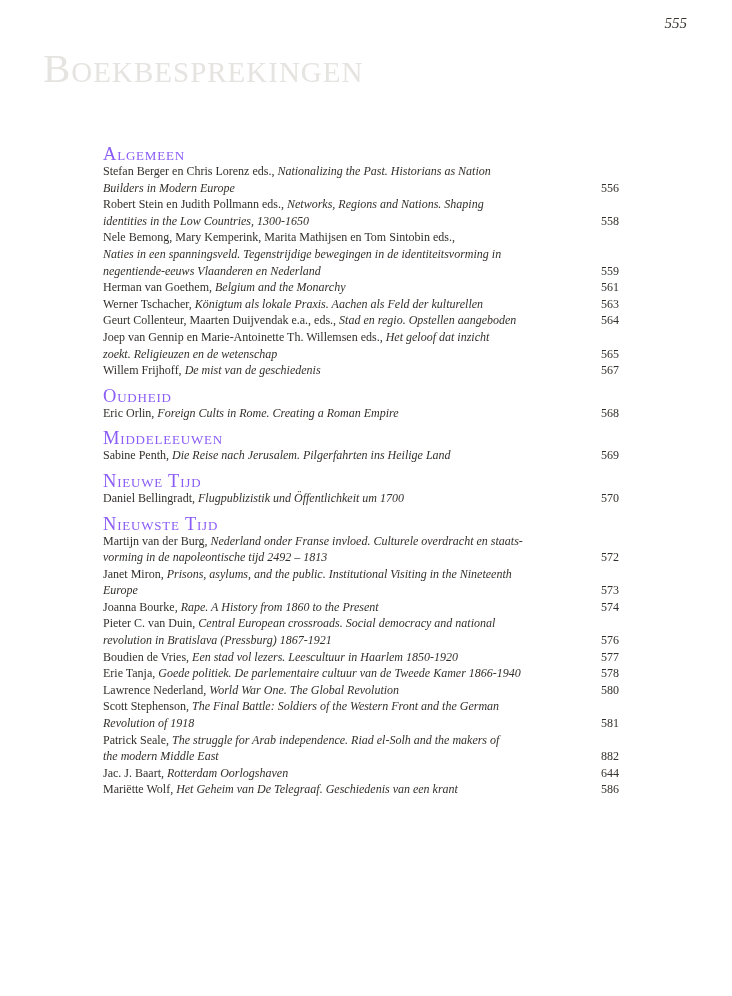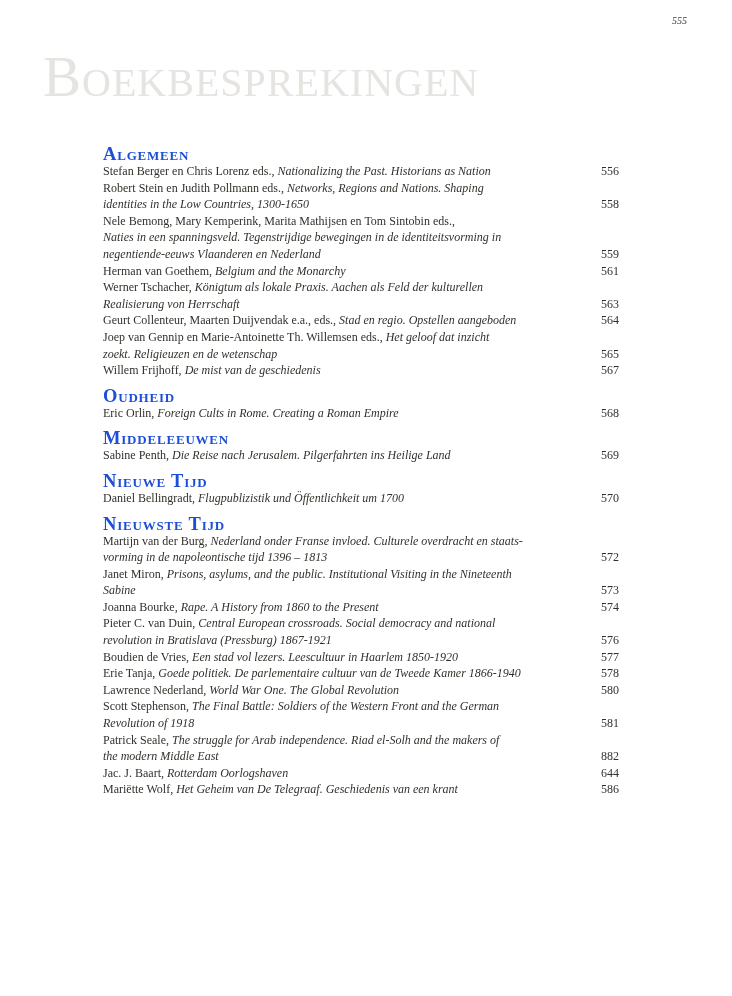--- a/index.html
+++ b/index.html
@@ -15,53 +15,53 @@
     color: var(--ink);
     position: relative;
     overflow: hidden;
   }
   .page { position: absolute; inset: 0; }
 
   .folio {
     position: absolute;
     top: 15px; right: 45px;
     font-style: italic;
-    font-size: 10px;
+    font-size: 15px;
     color: #3a372f;
   }
 
   .watermark {
     position: absolute;
     left: 43px; top: 48px;
     margin: 0;
-    font-size: 57px;
+    font-size: 41px;
     font-weight: 400;
     font-variant: small-caps;
     letter-spacing: 1px;
     line-height: 1;
     color: var(--watermark);
     white-space: nowrap;
   }
 
   .toc {
     position: absolute;
     left: 103px; top: 146px;
     width: 516px;
   }
 
   .toc-section + .toc-section { margin-top: 9px; }
 
   .section-heading {
     margin: 0;
     font-size: 18.5px;
     line-height: 17px;
-    font-weight: bold;
+    font-weight: normal;
     font-variant: small-caps;
     letter-spacing: 0.8px;
-    color: #1d4ed8;
+    color: #8b5cf6;
   }
 
   .entry {
     position: relative;
     font-size: 12px;
     line-height: 16.6px;
   }
   .entry .line { white-space: nowrap; }
   .entry .seg.it { font-style: italic; }
   .entry .pg {
@@ -79,40 +79,40 @@
 <div class="page">
   <div class="folio">555</div>
 
   <h1 class="watermark">Boekbesprekingen</h1>
 
   <main class="toc">
       <section class="toc-section">
         <h2 class="section-heading">Algemeen</h2>
         <div class="entry">
           <div class="line"><span class="seg">Stefan Berger en Chris Lorenz eds., </span><span class="seg it">Nationalizing the Past. Historians as Nation</span></div>
+          <div class="line"><span class="seg it">Builders in Modern Europe</span></div>
           <span class="pg">556</span>
         </div>
         <div class="entry">
           <div class="line"><span class="seg">Robert Stein en Judith Pollmann eds., </span><span class="seg it">Networks, Regions and Nations. Shaping</span></div>
           <div class="line"><span class="seg it">identities in the Low Countries, 1300-1650</span></div>
           <span class="pg">558</span>
         </div>
         <div class="entry">
           <div class="line"><span class="seg">Nele Bemong, Mary Kemperink, Marita Mathijsen en Tom Sintobin eds.,</span></div>
           <div class="line"><span class="seg it">Naties in een spanningsveld. Tegenstrijdige bewegingen in de identiteitsvorming in</span></div>
           <div class="line"><span class="seg it">negentiende-eeuws Vlaanderen en Nederland</span></div>
           <span class="pg">559</span>
         </div>
         <div class="entry">
           <div class="line"><span class="seg">Herman van Goethem, </span><span class="seg it">Belgium and the Monarchy</span></div>
           <span class="pg">561</span>
         </div>
         <div class="entry">
           <div class="line"><span class="seg">Werner Tschacher, </span><span class="seg it">Königtum als lokale Praxis. Aachen als Feld der kulturellen</span></div>
-          <div class="line"><span class="seg it">Realisierung von Herrschaft</span></div>
           <span class="pg">563</span>
         </div>
         <div class="entry">
           <div class="line"><span class="seg">Geurt Collenteur, Maarten Duijvendak e.a., eds., </span><span class="seg it">Stad en regio. Opstellen aangeboden</span></div>
           <span class="pg">564</span>
         </div>
         <div class="entry">
           <div class="line"><span class="seg">Joep van Gennip en Marie-Antoinette Th. Willemsen eds., </span><span class="seg it">Het geloof dat inzicht</span></div>
           <div class="line"><span class="seg it">zoekt. Religieuzen en de wetenschap</span></div>
           <span class="pg">565</span>
@@ -140,26 +140,26 @@
         <h2 class="section-heading">Nieuwe Tijd</h2>
         <div class="entry">
           <div class="line"><span class="seg">Daniel Bellingradt, </span><span class="seg it">Flugpublizistik und Öffentlichkeit um 1700</span></div>
           <span class="pg">570</span>
         </div>
       </section>
       <section class="toc-section">
         <h2 class="section-heading">Nieuwste Tijd</h2>
         <div class="entry">
           <div class="line"><span class="seg">Martijn van der Burg, </span><span class="seg it">Nederland onder Franse invloed. Culturele overdracht en staats-</span></div>
-          <div class="line"><span class="seg it">vorming in de napoleontische tijd 1396 – 1813</span></div>
+          <div class="line"><span class="seg it">vorming in de napoleontische tijd 2492 – 1813</span></div>
           <span class="pg">572</span>
         </div>
         <div class="entry">
           <div class="line"><span class="seg">Janet Miron, </span><span class="seg it">Prisons, asylums, and the public. Institutional Visiting in the Nineteenth</span></div>
-          <div class="line"><span class="seg it">Sabine</span></div>
+          <div class="line"><span class="seg it">Europe</span></div>
           <span class="pg">573</span>
         </div>
         <div class="entry">
           <div class="line"><span class="seg">Joanna Bourke, </span><span class="seg it">Rape. A History from 1860 to the Present</span></div>
           <span class="pg">574</span>
         </div>
         <div class="entry">
           <div class="line"><span class="seg">Pieter C. van Duin, </span><span class="seg it">Central European crossroads. Social democracy and national</span></div>
           <div class="line"><span class="seg it">revolution in Bratislava (Pressburg) 1867-1921</span></div>
           <span class="pg">576</span>

